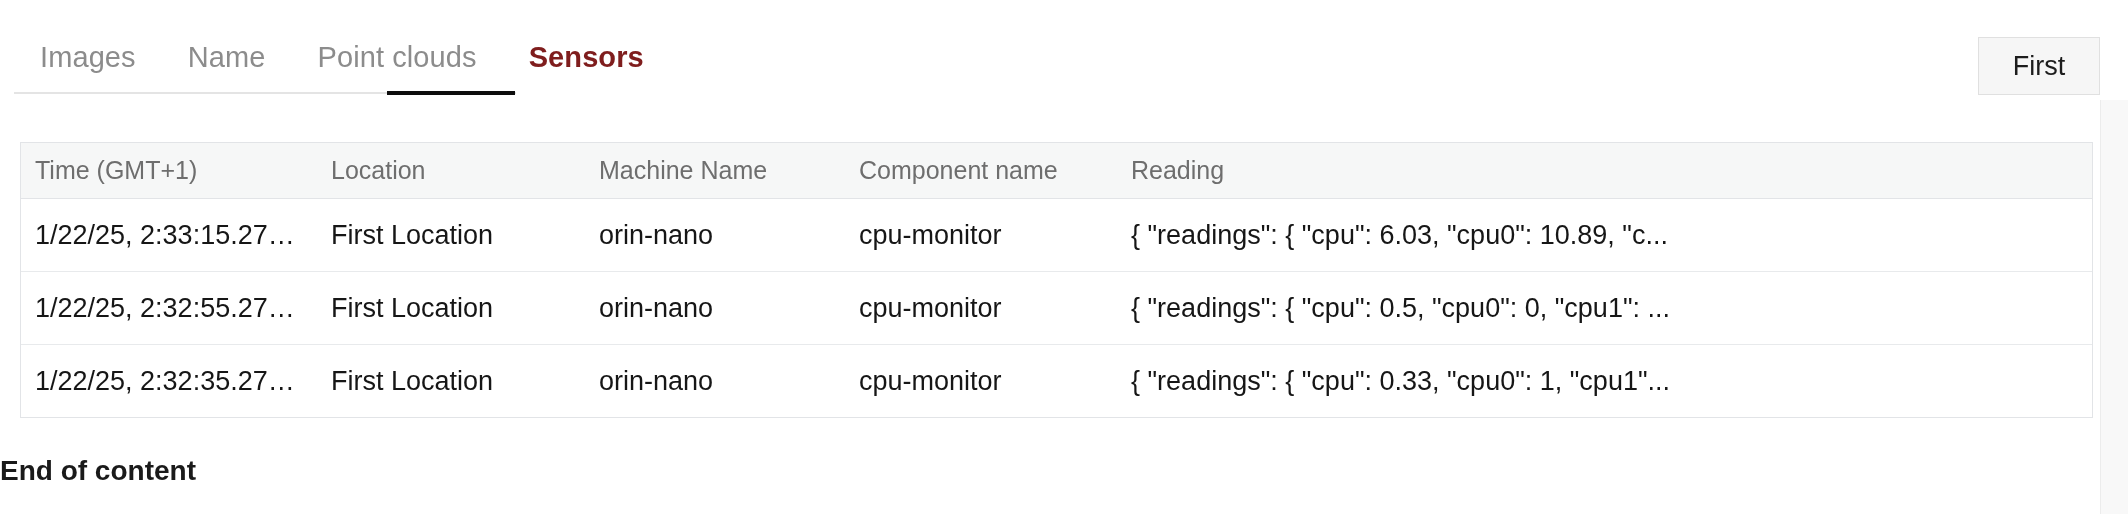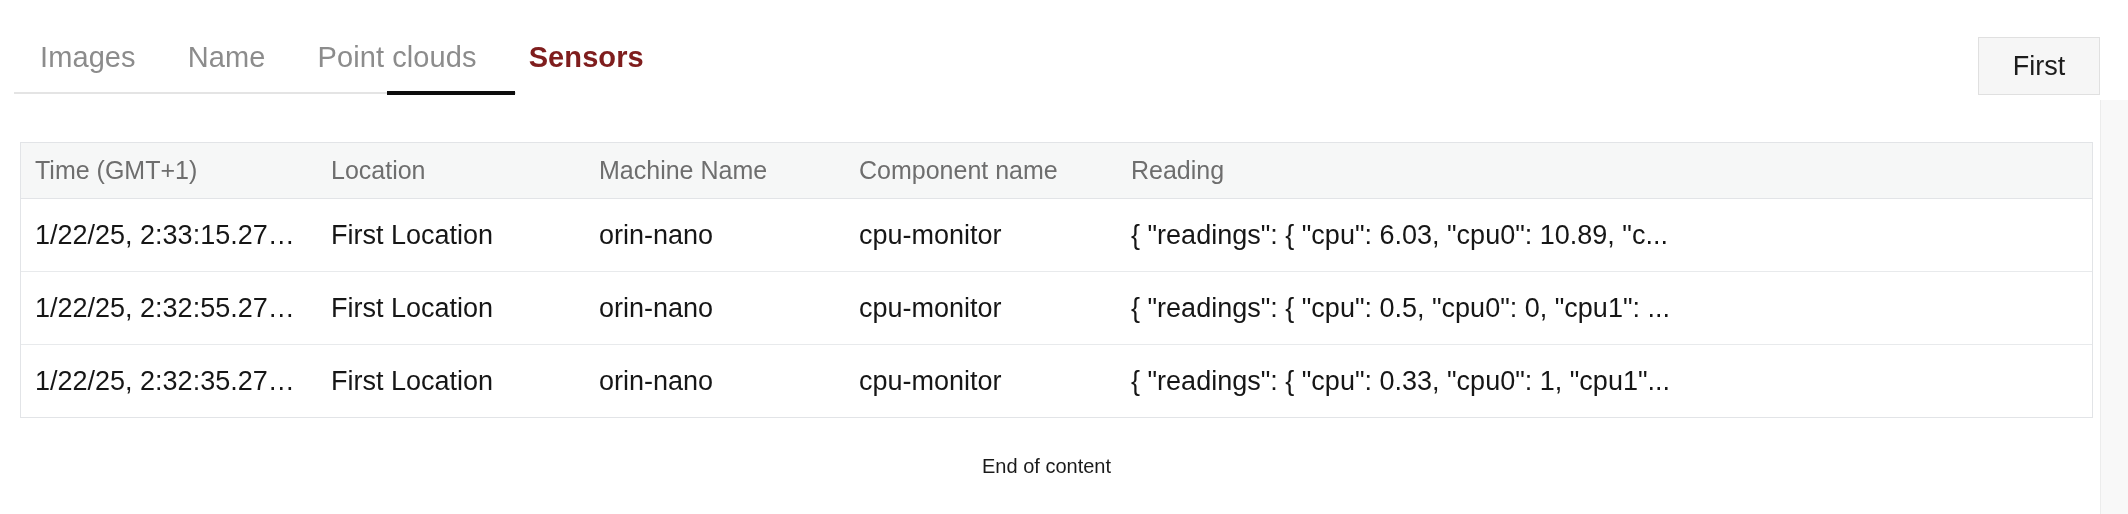--- a/index.html
+++ b/index.html
@@ -132,23 +132,22 @@
   .c-machine   { width: 260px; }
   .c-component { width: 272px; }
   .c-reading   { width: 1100px; }
 
   
   .end-of-content {
     position: absolute;
     left: 0;
     top: 455px;
     width: 2093px;
-    text-align: center;
-    font-size: 20px;
-    font-weight: normal;
+    font-size: 28px;
+    font-weight: bold;
     color: #1a1a1a;
   }
 
   
   .scrollbar-track {
     position: absolute;
     right: 0px;
     top: 100px;
     width: 28px;
     height: 414px;

